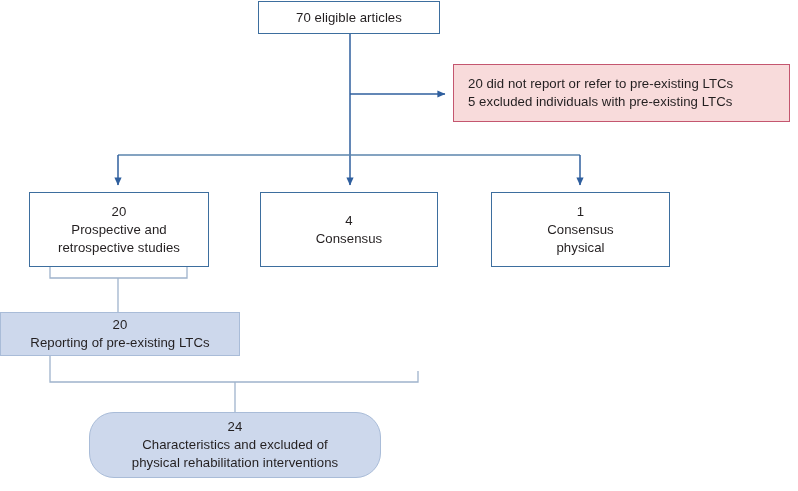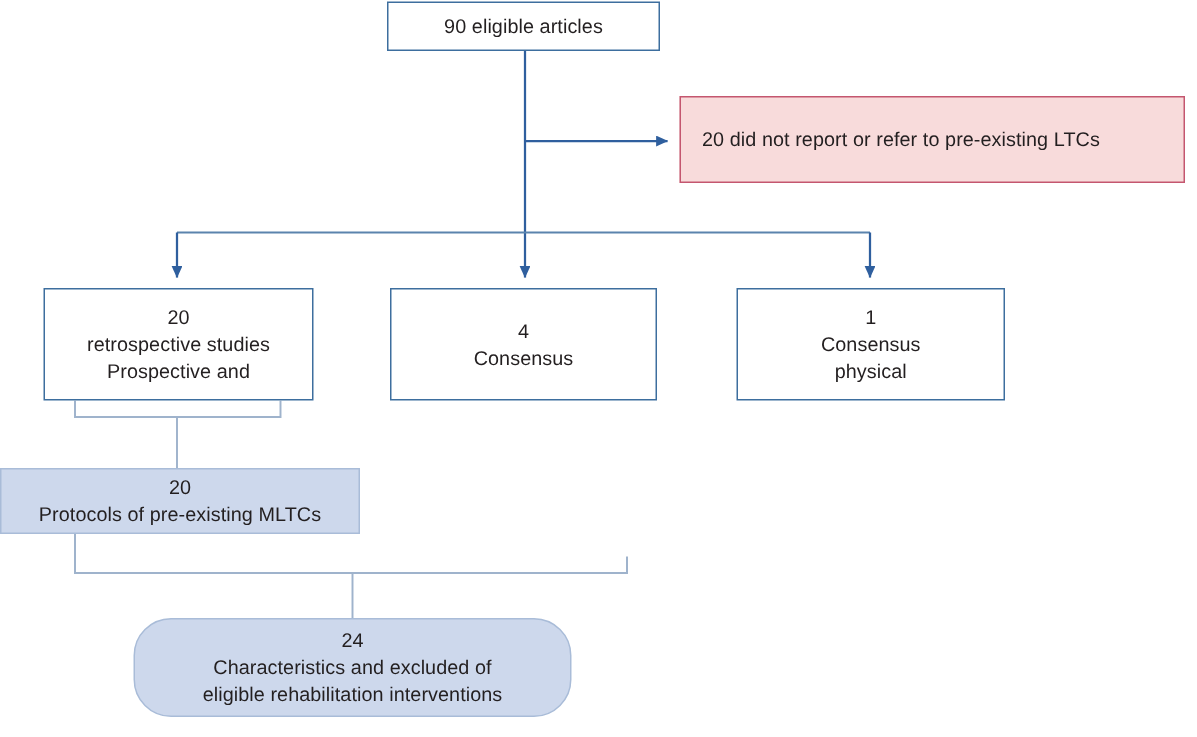--- a/index.html
+++ b/index.html
@@ -100,48 +100,49 @@
       <path d="M118,278 L118,312" stroke="#9fb3cc" stroke-width="1.3" fill="none"></path>
     </g>
 
     <g>
       <path d="M50,356 L50,382 L418,382 L418,371" stroke="#9fb3cc" stroke-width="1.3" fill="none"></path>
       <path d="M235,382 L235,412" stroke="#9fb3cc" stroke-width="1.3" fill="none"></path>
     </g>
   </svg>
 
   <div class="node node-blue-outline" id="node-top">
-    <span class="line">90 eligible articles</span>
+    <span class="line">70 eligible articles</span>
   </div>
 
   <div class="node node-red" id="node-excluded">
     <span class="line">20 did not report or refer to pre-existing LTCs</span>
+    <span class="line">5 excluded individuals with pre-existing LTCs</span>
   </div>
 
   <div class="node node-blue-outline" id="node-studies">
     <span class="line">20</span>
+    <span class="line">Prospective and</span>
     <span class="line">retrospective studies</span>
-    <span class="line">Prospective and</span>
   </div>
 
   <div class="node node-blue-outline" id="node-protocols">
     <span class="line">4</span>
     <span class="line">Consensus</span>
   </div>
 
   <div class="node node-blue-outline" id="node-consensus">
     <span class="line">1</span>
     <span class="line">Consensus</span>
     <span class="line">physical</span>
   </div>
 
   <div class="node node-fill-blue" id="node-reporting">
     <span class="line">20</span>
-    <span class="line">Protocols of pre-existing MLTCs</span>
+    <span class="line">Reporting of pre-existing LTCs</span>
   </div>
 
   <div class="node node-fill-blue" id="node-characteristics">
     <span class="line">24</span>
     <span class="line">Characteristics and excluded of</span>
-    <span class="line">eligible rehabilitation interventions</span>
+    <span class="line">physical rehabilitation interventions</span>
   </div>
 
 </div>
 
 </body></html>

